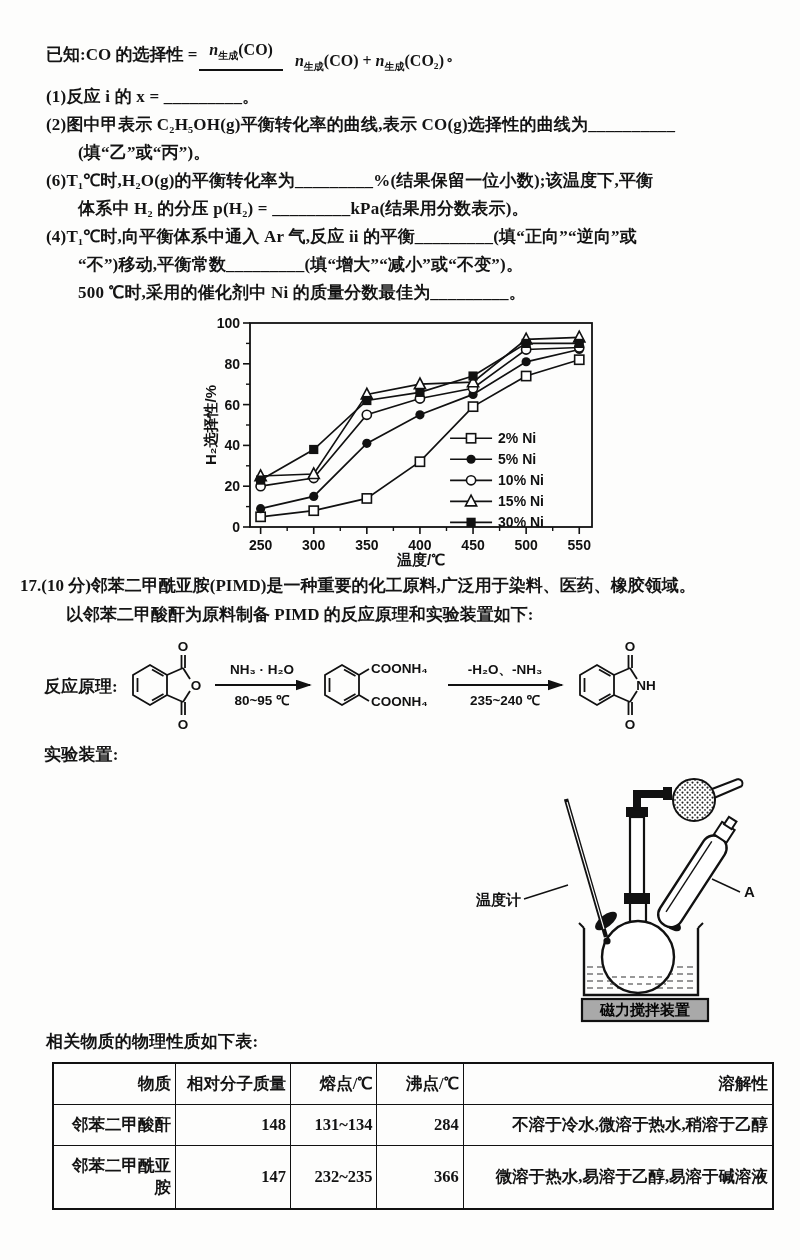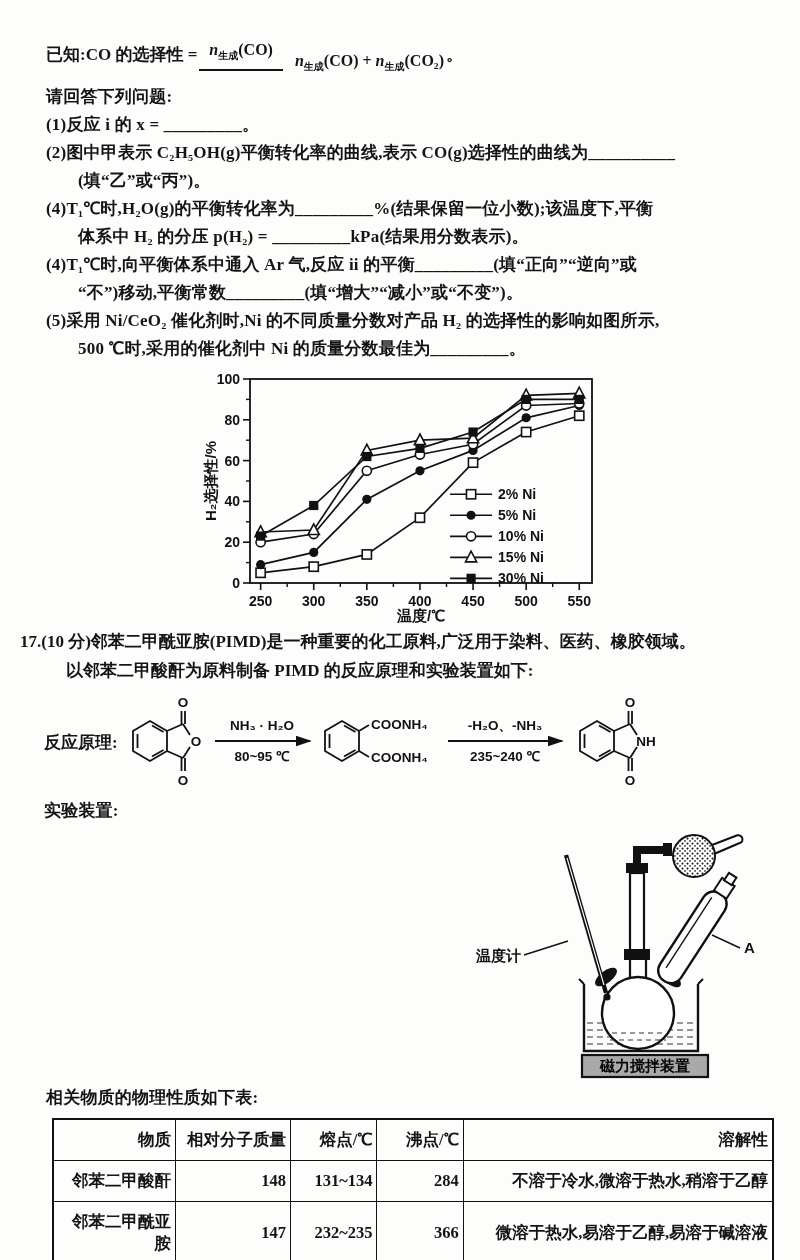--- a/index.html
+++ b/index.html
@@ -46,30 +46,28 @@
 
   <div class="formula-row">
     <span>已知:CO 的选择性 =</span>
     <span class="frac">
       <span class="num"><span class="nvar">n</span><span class="cnsub">生成</span><span>(CO)</span></span>
       <span class="den"><span class="nvar">n</span><span class="cnsub">生成</span><span>(CO) + </span><span class="nvar">n</span><span class="cnsub">生成</span><span>(CO₂)</span></span>
     </span>
     <span>。</span>
   </div>
 
-  <div class="tline">请回答下列问题:</div>
 
   <div class="tline">(1)反应 i 的 x = _________。</div>
   <div class="tline">(2)图中甲表示 C₂H₅OH(g)平衡转化率的曲线,表示 CO(g)选择性的曲线为__________</div>
   <div class="tline qcont">(填“乙”或“丙”)。</div>
-  <div class="tline">(4)T₁℃时,H₂O(g)的平衡转化率为_________%(结果保留一位小数);该温度下,平衡</div>
+  <div class="tline">(6)T₁℃时,H₂O(g)的平衡转化率为_________%(结果保留一位小数);该温度下,平衡</div>
   <div class="tline qcont">体系中 H₂ 的分压 p(H₂) = _________kPa(结果用分数表示)。</div>
   <div class="tline">(4)T₁℃时,向平衡体系中通入 Ar 气,反应 ii 的平衡_________(填“正向”“逆向”或</div>
   <div class="tline qcont">“不”)移动,平衡常数_________(填“增大”“减小”或“不变”)。</div>
-  <div class="tline">(5)采用 Ni/CeO₂ 催化剂时,Ni 的不同质量分数对产品 H₂ 的选择性的影响如图所示,</div>
   <div class="tline qcont">500 ℃时,采用的催化剂中 Ni 的质量分数最佳为_________。</div>
 
   <div class="chart-wrap">
     <svg id="chart-svg" width="430" height="254" viewBox="0 0 430 254">
         <rect x="48" y="8" width="342" height="204" fill="none" stroke="#111" stroke-width="1.8"></rect>
         <line x1="58.62111801242236" y1="212" x2="58.62111801242236" y2="219" stroke="#111" stroke-width="1.6"></line>
         <text class="tick" x="58.62111801242236" y="235" text-anchor="middle">250</text>
         <line x1="85.17391304347825" y1="212" x2="85.17391304347825" y2="216" stroke="#111" stroke-width="1.4"></line>
         <line x1="111.72670807453416" y1="212" x2="111.72670807453416" y2="219" stroke="#111" stroke-width="1.6"></line>
         <text class="tick" x="111.72670807453416" y="235" text-anchor="middle">300</text>

